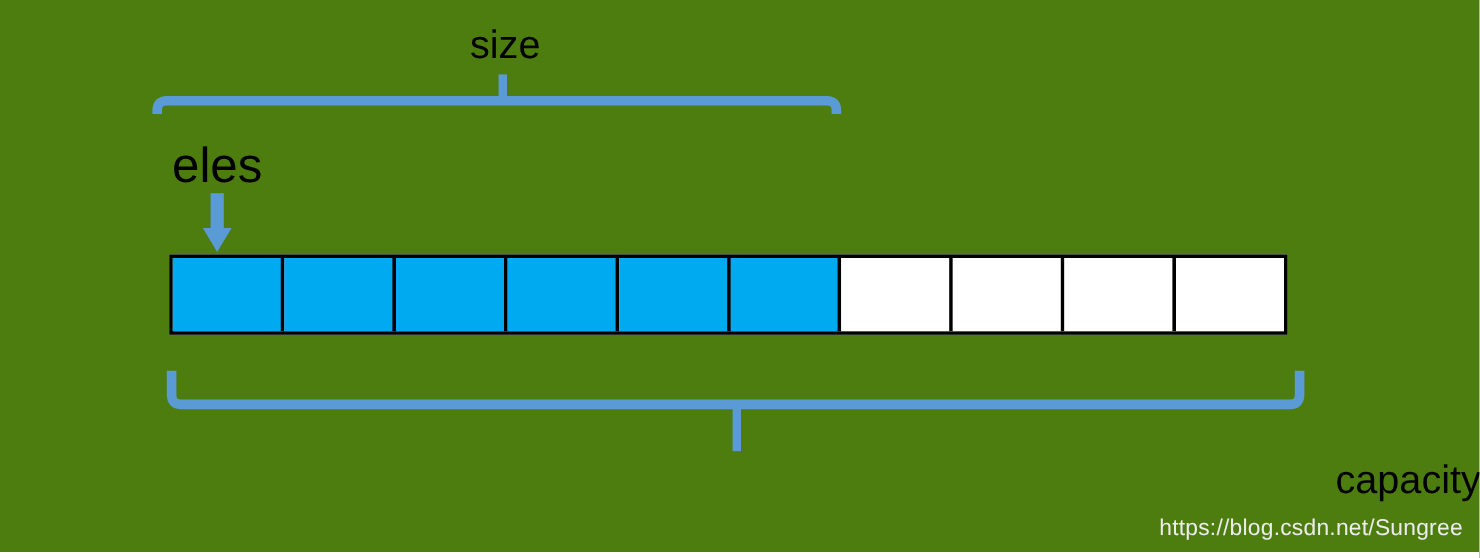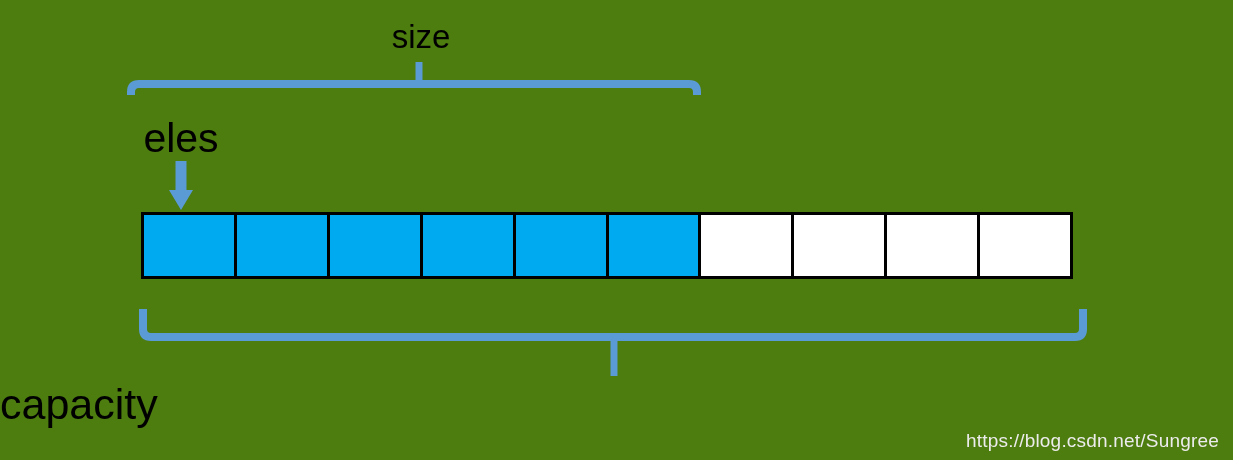--- a/index.html
+++ b/index.html
@@ -38,22 +38,22 @@
     left: 0;
     top: 118px;
     width: 362px;              
     text-align: center;
     font-size: 41px;
   }
   #label-capacity {
     left: 0;
     top: 383px;
     width: 1234px;             
-    text-align: left;
-    font-size: 43px;
+    text-align: right;
+    font-size: 33px;
   }
 
   
   #array-container {
     position: absolute;
     left: 141px;
     top: 212px;
     display: flex;
     border: 3px solid #000000;
     box-sizing: border-box;

